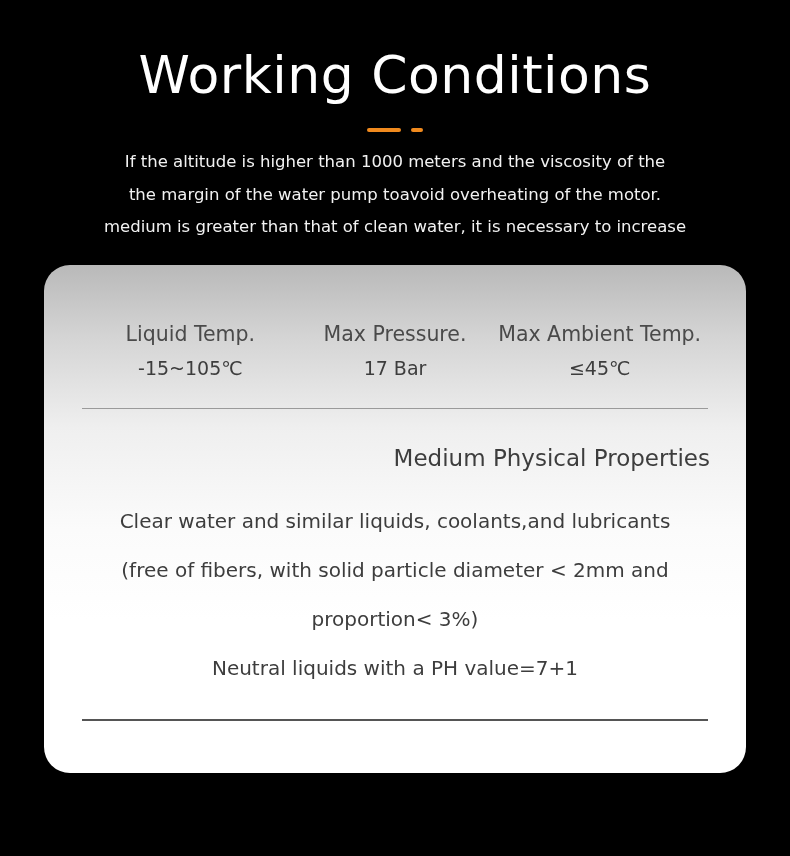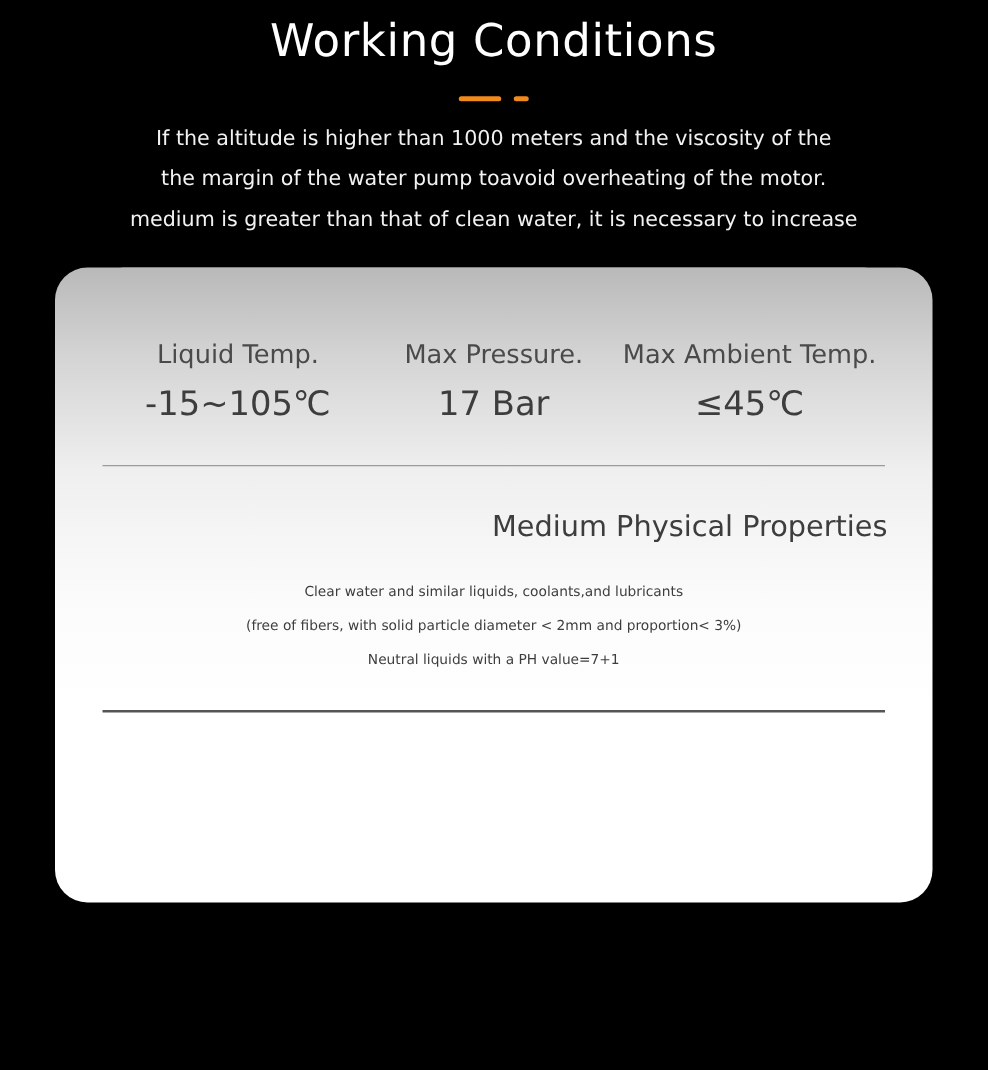--- a/index.html
+++ b/index.html
@@ -16,25 +16,25 @@
   }
   .page {
     position: relative;
     width: 790px;
     height: 856px;
     background: #000000;
     box-sizing: border-box;
   }
   .title {
     text-align: center;
-    font-size: 36px;
+    font-size: 52px;
     font-weight: 400;
     letter-spacing: 0.5px;
     color: #ffffff;
-    padding-top: 12px;
+    padding-top: 44px;
     line-height: 1.2;
   }
   .divider-row {
     display: flex;
     justify-content: center;
     align-items: center;
     gap: 10px;
     margin-top: 22px;
     margin-bottom: 14px;
   }
@@ -93,21 +93,21 @@
     flex: 1;
     text-align: center;
   }
   .spec-label {
     font-size: 20.5px;
     color: #4a4a4a;
     line-height: 1.5;
     white-space: nowrap;
   }
   .spec-value {
-    font-size: 27px;
+    font-size: 19px;
     color: #3d3d3d;
     line-height: 1.9;
     white-space: nowrap;
   }
   .hr {
     height: 1px;
     background: #9a9a9a;
     margin: 22px 2px 0 2px;
   }
   .section-title {
@@ -115,21 +115,21 @@
     font-size: 23px;
     color: #3d3d3d;
     margin-top: 36px;
     font-weight: 400;
   }
   .notes {
     margin-top: 26px;
     text-align: center;
   }
   .note-line {
-    font-size: 11px;
+    font-size: 20px;
     color: #3d3d3d;
     line-height: 2.45;
   }
   .hr-bottom {
     height: 2px;
     background: #555555;
     margin: 26px 2px 0 2px;
   }
 </style>
 </head>

